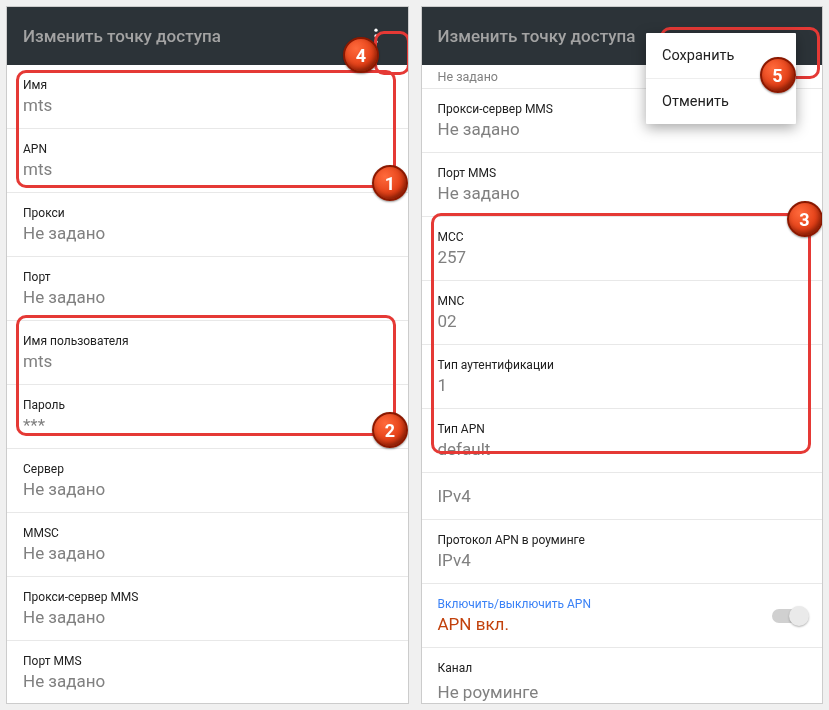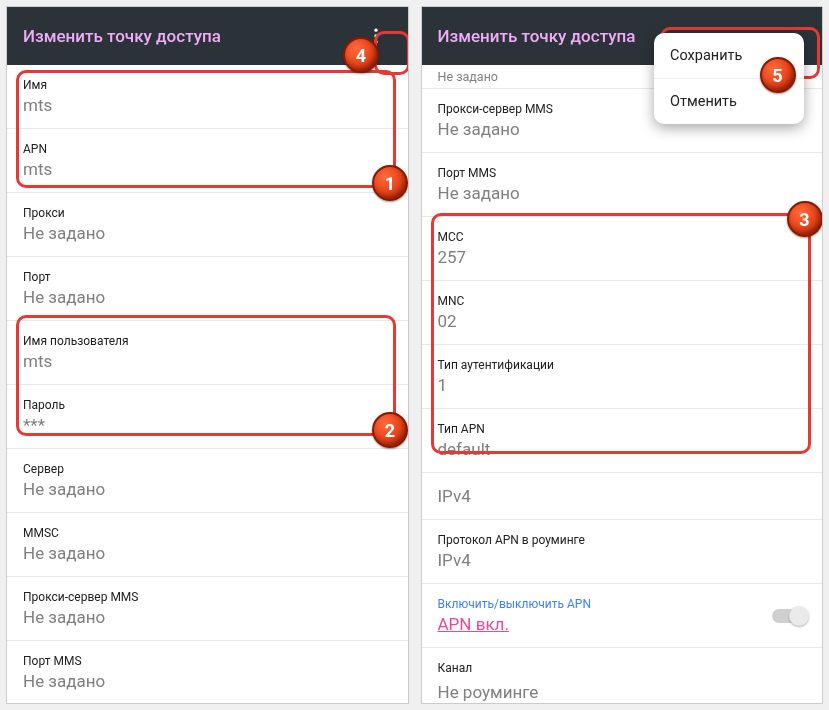--- a/index.html
+++ b/index.html
@@ -16,21 +16,21 @@
     flex: 1;
     background: #fff;
     border: 1px solid #ccc;
     display: flex;
     flex-direction: column;
     position: relative;
     overflow: hidden;
   }
   .appbar {
     background: #2c3338;
-    color: #f0abfc;
+    color: #a3a3a3;
     height: 58px;
     display: flex;
     align-items: center;
     padding: 0 16px;
     font-size: 17px;
     font-weight: 500;
     position: relative;
   }
   .appbar .title { flex: 1; }
   .more-btn {
@@ -55,21 +55,21 @@
   .row .label {
     font-size: 12px;
     color: #212121;
     margin-bottom: 3px;
   }
   .row .value {
     font-size: 17px;
     color: #808080;
   }
   .row.disabled .label { color: #3b82f6; }
-  .row.disabled .value { color: #ec4899; text-decoration: underline; }
+  .row.disabled .value { color: #c2410c; }
   .row.cut { height: 24px; padding-top: 0; padding-bottom: 4px; display:flex; align-items:flex-end;}
   .row.cut .value { color:#808080; font-size:12.5px;}
   .row.cut-bottom .label { margin-bottom:7px;}
 
   
   .hl {
     position: absolute;
     border: 3px solid #e53935;
     border-radius: 10px;
     pointer-events: none;
@@ -87,24 +87,24 @@
     color: #fff;
     font-weight: 700;
     font-size: 18px;
     border: 2px solid #8a1800;
     z-index: 20;
   }
   
   .popup {
     position: absolute;
     top: 26px;
-    right: 18px;
+    right: 26px;
     background: #fff;
     box-shadow: 0 4px 14px rgba(0,0,0,0.35);
-    border-radius: 10px;
+    border-radius: 1px;
     width: 150px;
     z-index: 15;
   }
   .popup .item {
     padding: 14px 16px;
     font-size: 14.5px;
     color: #212121;
   }
   .popup .item:first-child { border-bottom: 1px solid #eee; }
 

